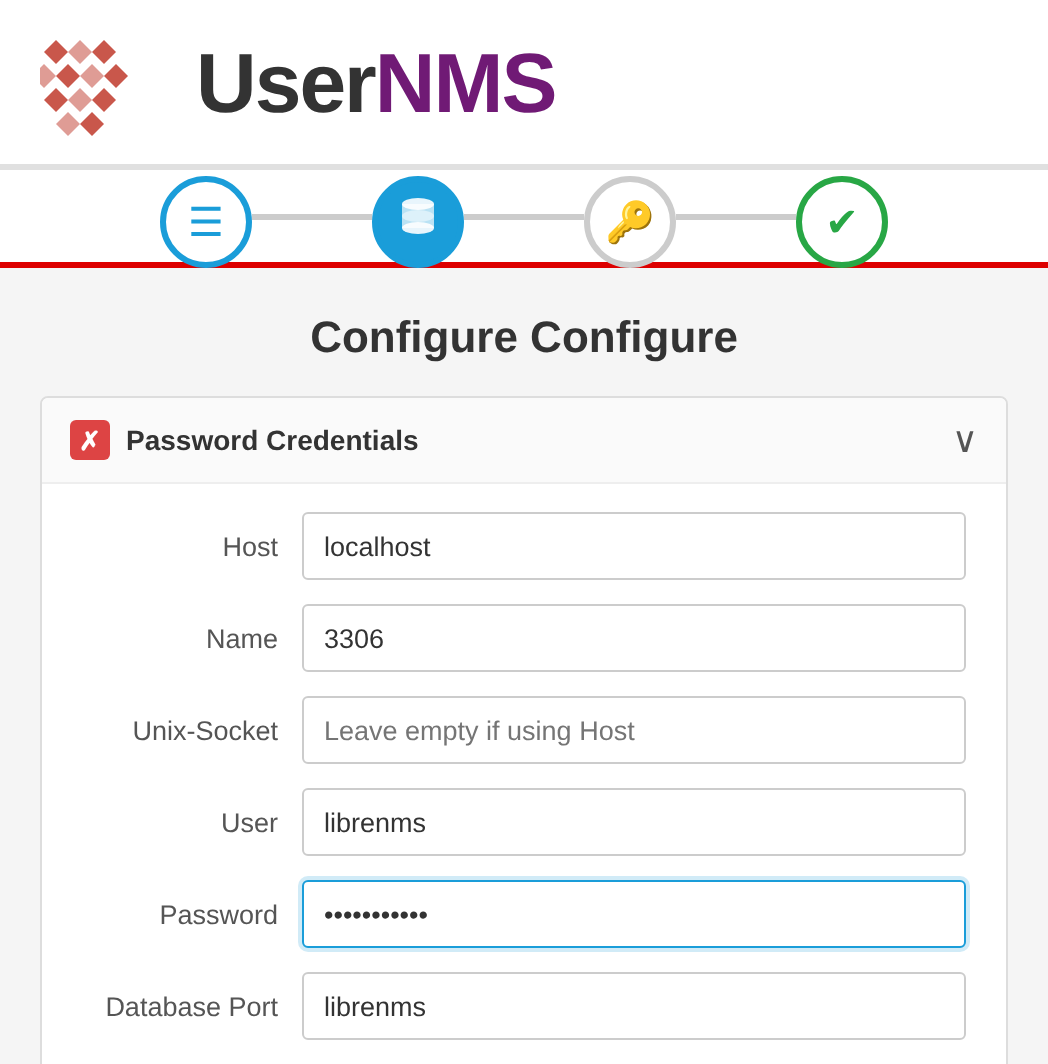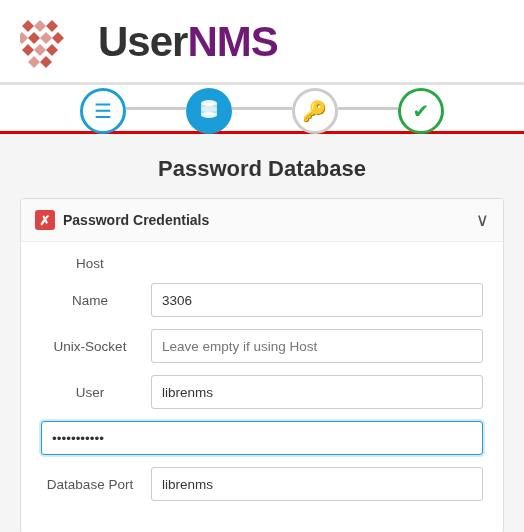--- a/index.html
+++ b/index.html
@@ -140,21 +140,21 @@
     .form-body {
       padding: 14px 20px 20px 20px;
     }
     .form-row {
       display: flex;
       align-items: center;
       margin-bottom: 12px;
     }
     .form-label {
       width: 110px;
-      text-align: center;
+      text-align: right;
       padding-right: 12px;
       font-size: 13.5px;
       color: #555;
       flex-shrink: 0;
     }
     .form-input {
       flex: 1;
       height: 34px;
       border: 1px solid #ccc;
       border-radius: 3px;
@@ -227,52 +227,54 @@
   <div class="step-circle">
     <span class="step-icon">🔑</span>
   </div>
   <div class="step-connector"></div>
 
   <div class="step-circle done">
     <span class="step-icon">✔</span>
   </div>
 </div>
 
-<h1 class="page-title">Password Database</h1>
+<h1 class="page-title">Configure Configure</h1>
 
 <div class="card">
   <div class="card-header">
     <div class="card-header-left">
       <div class="card-header-icon">✗</div>
       <span>Password Credentials</span>
     </div>
     <span class="chevron-icon">∨</span>
   </div>
   <div class="form-body">
 
     <div class="form-row">
       <label class="form-label">Host</label>
+      <input class="form-input" type="text" value="localhost" style="">
     </div>
 
     <div class="form-row">
       <label class="form-label">Name</label>
       <input class="form-input" type="text" value="3306" style="">
     </div>
 
     <div class="form-row">
       <label class="form-label">Unix-Socket</label>
       <input class="form-input placeholder-style" type="text" placeholder="Leave empty if using Host" style="">
     </div>
 
     <div class="form-row">
       <label class="form-label">User</label>
       <input class="form-input" type="text" value="librenms" style="">
     </div>
 
     <div class="form-row">
+      <label class="form-label">Password</label>
       <input class="form-input password-active" type="password" value="password123" style="">
     </div>
 
     <div class="form-row">
       <label class="form-label">Database Port</label>
       <input class="form-input" type="text" value="librenms" style="">
     </div>
   </div>
 </div>
 

